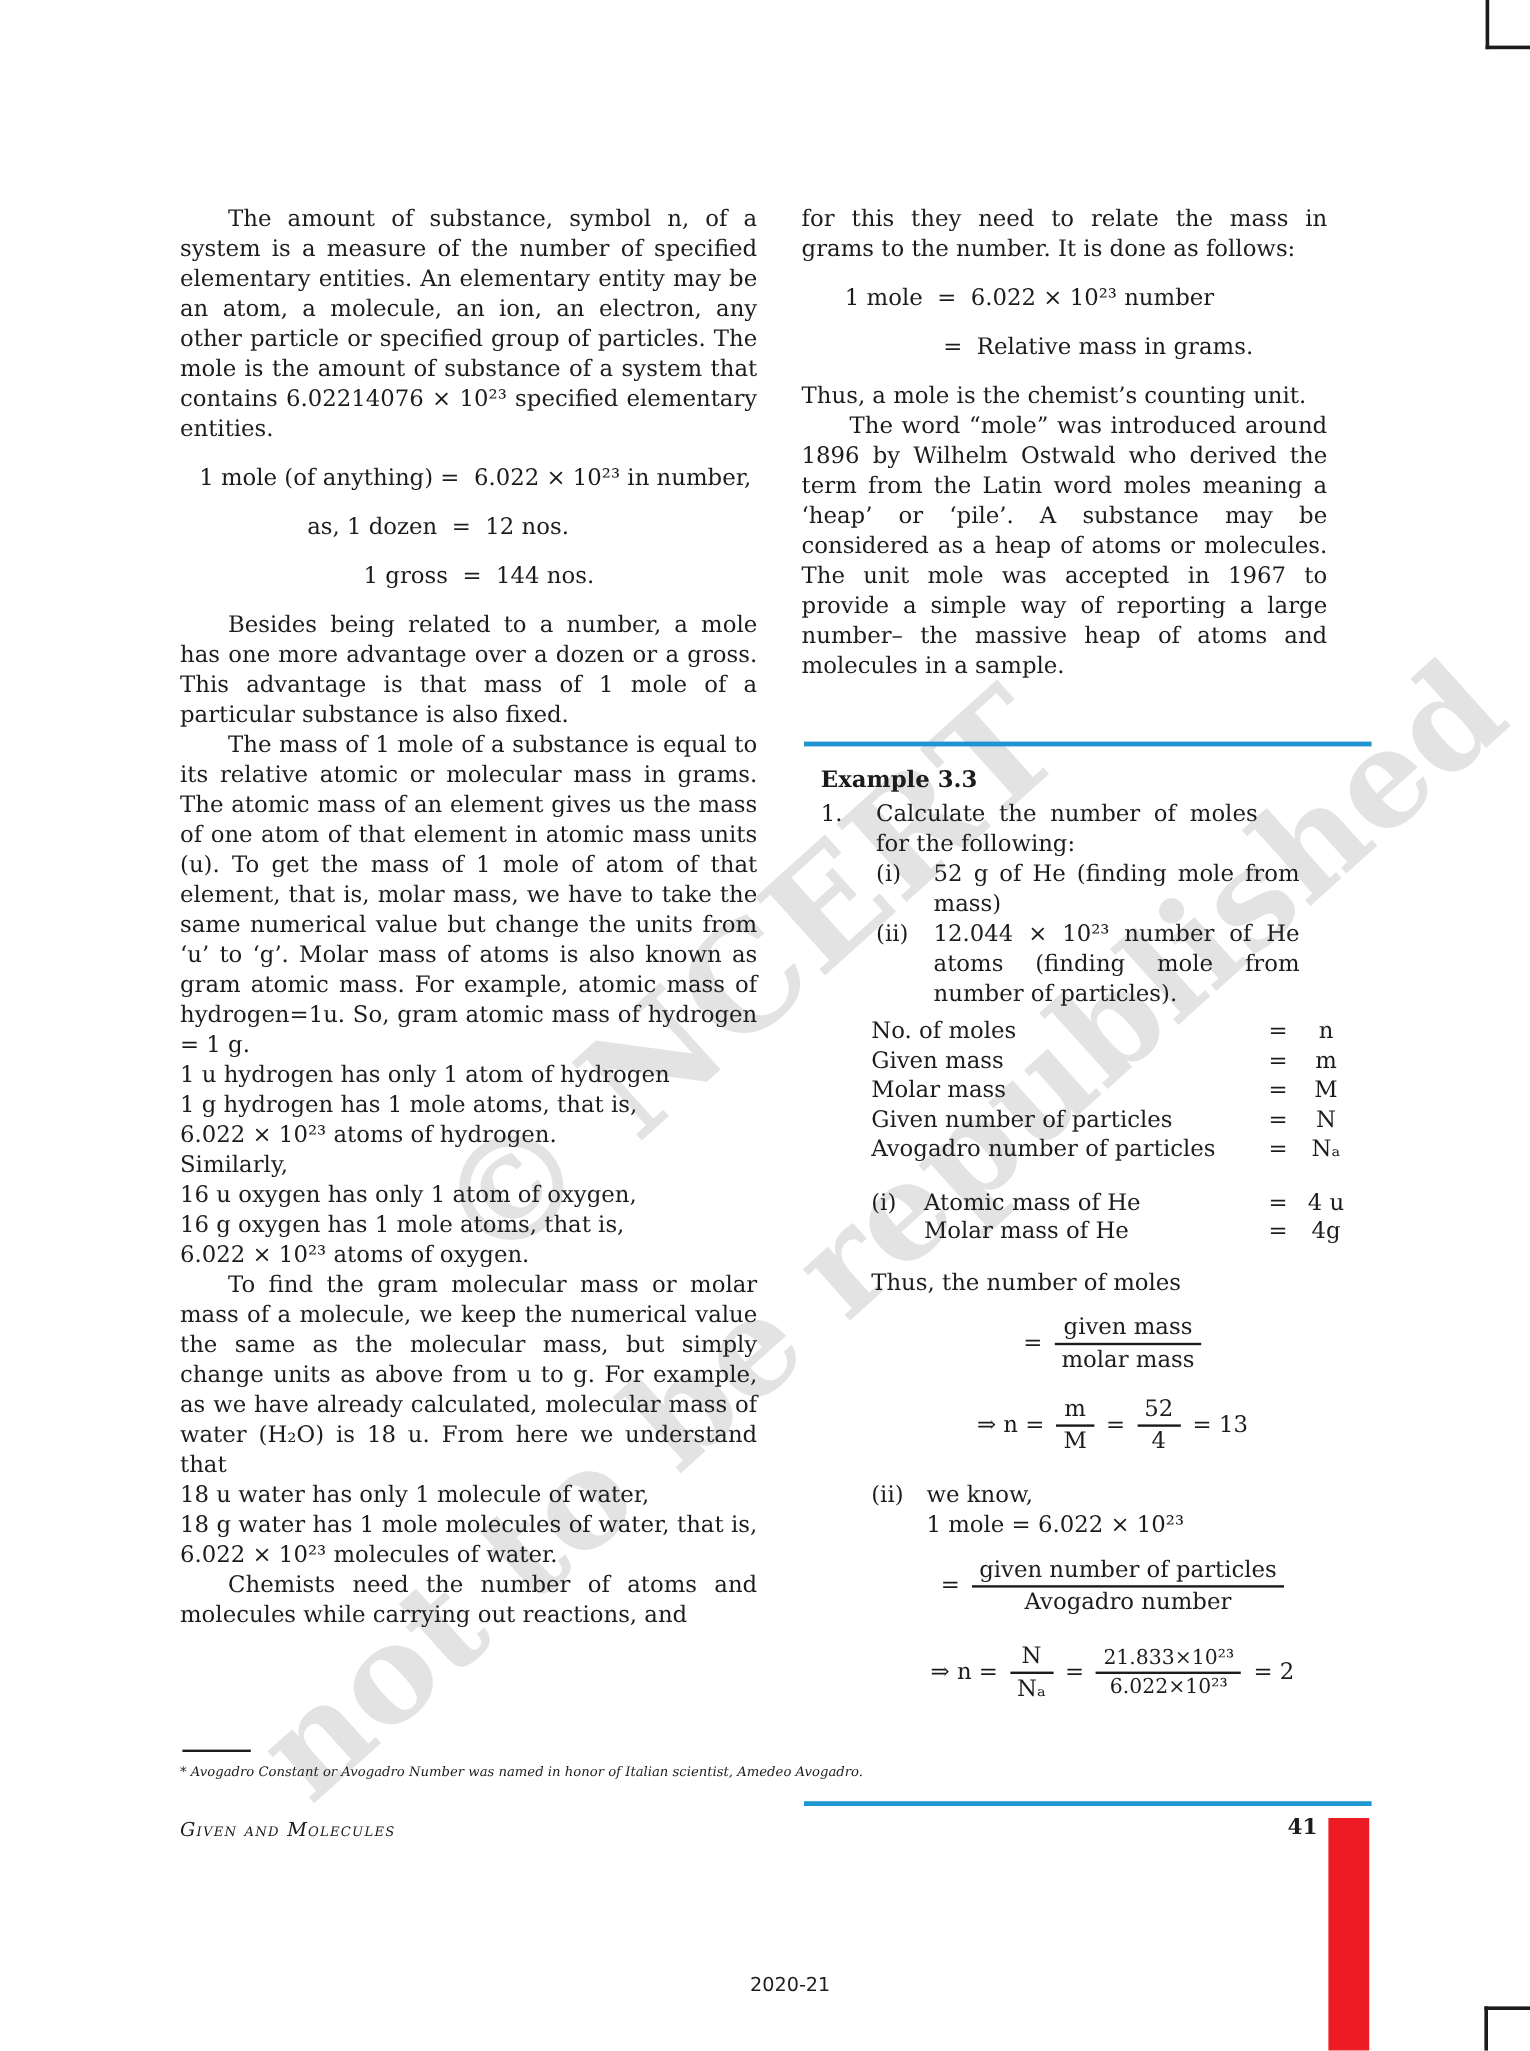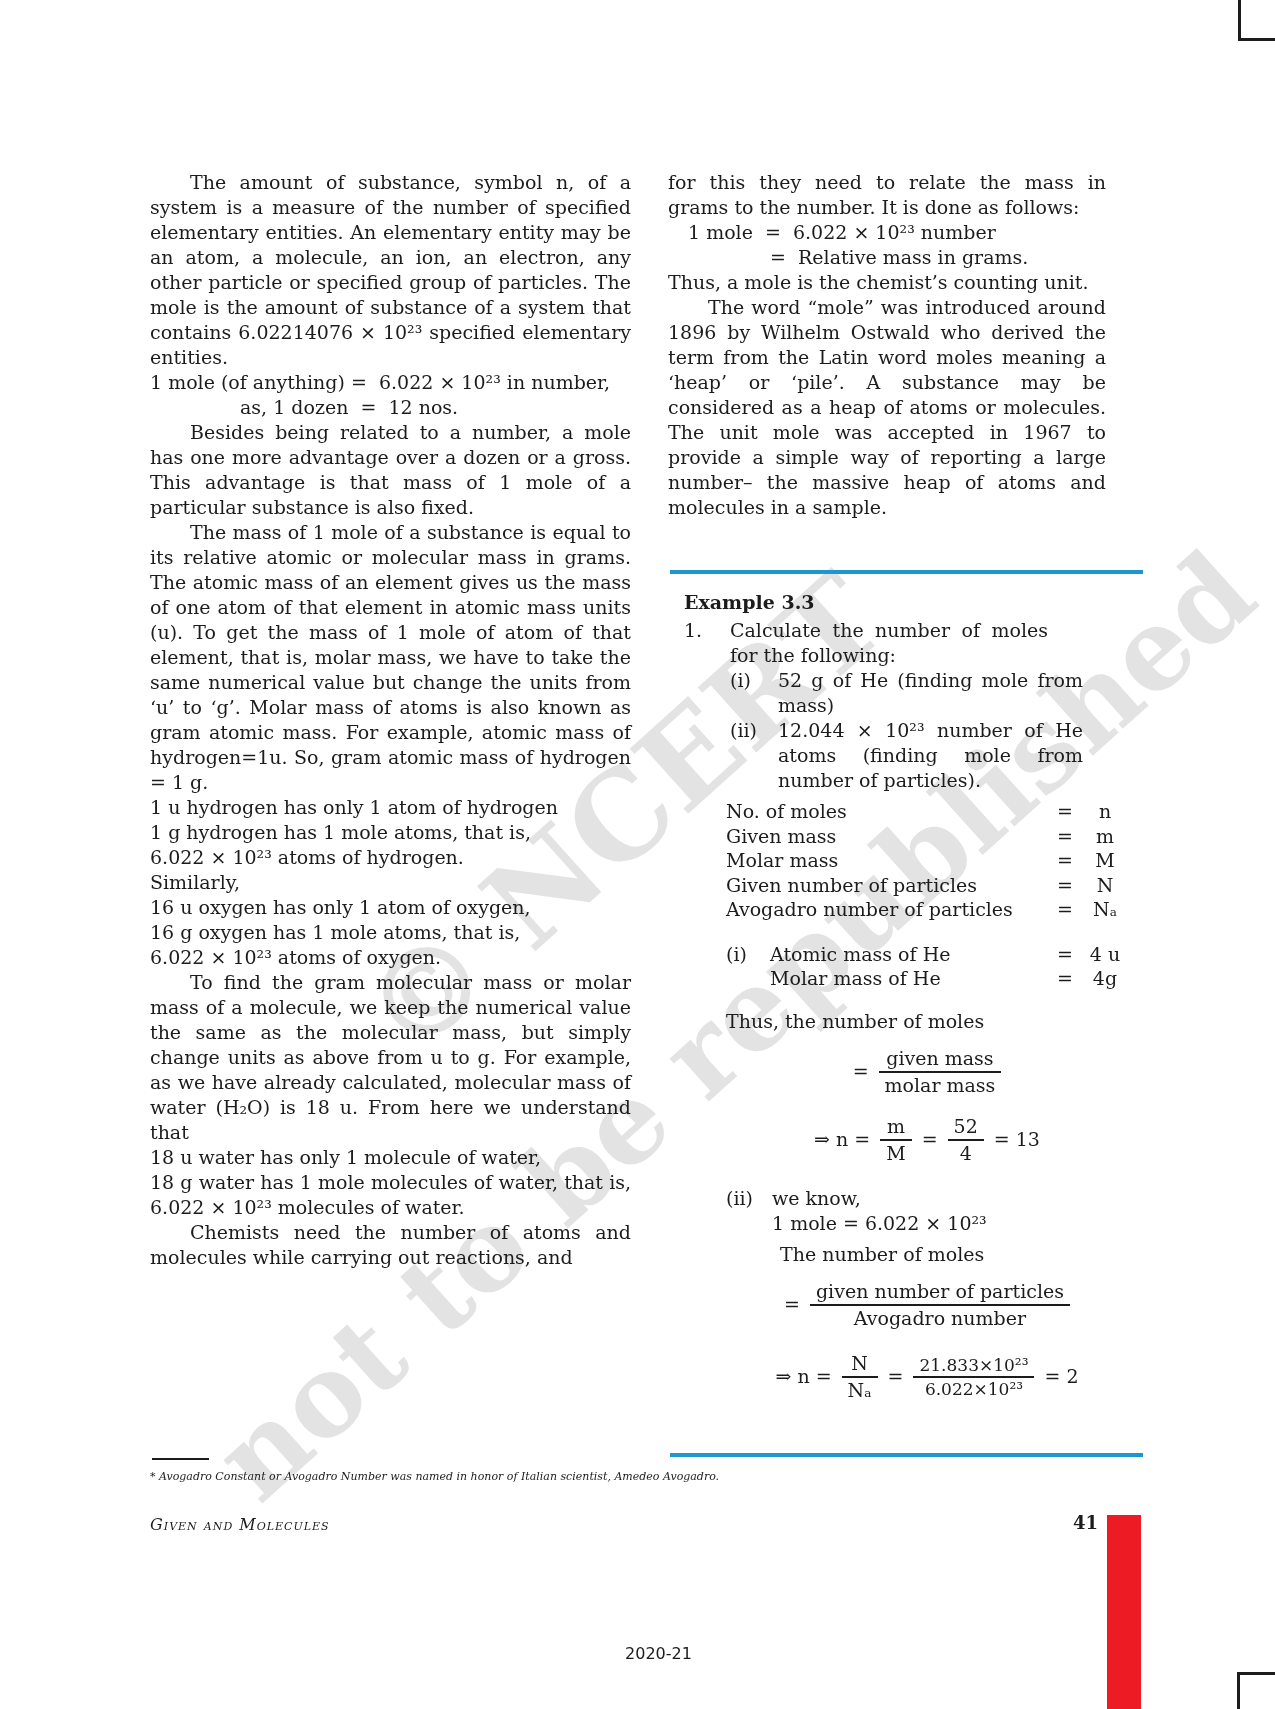--- a/index.html
+++ b/index.html
@@ -20,21 +20,21 @@
   .crop-tr{position:absolute; left:1238px; top:0; width:37px; height:38px;
     border-left:3px solid #1c1c1c; border-bottom:3px solid #1c1c1c;}
   .crop-br{position:absolute; left:1237px; top:1672px; width:38px; height:37px;
     border-left:3px solid #1c1c1c; border-top:3px solid #1c1c1c;}
   
   .col{position:absolute; top:170px; font-size:19px; line-height:25px;}
   .col-left{left:150px; width:481px;}
   .col-right{left:668px; width:438px;}
   p.para{margin:0; text-align:justify;}
   p.indent{text-indent:40px;}
-  .eqline{white-space:pre; margin:0;}
+  .eqline{white-space:pre; margin:16px;}
   .lc-eq2{padding-left:90px;}
   .lc-eq3{padding-left:137px;}
   .rc-eq1{padding-left:20px;}
   .rc-eq2{padding-left:102px;}
   .plainline{margin:0;}
   
   .example-box{
     margin-top:50px; margin-left:2px; width:473px; min-height:887px;
     box-sizing:border-box;
     border-top:4px solid var(--accent-blue,#1e96d2);
@@ -93,20 +93,21 @@
   <div class="watermark wm1">© NCERT</div>
   <div class="watermark wm2">not to be republished</div>
 
   <div class="crop-tr"></div>
   <div class="crop-br"></div>
 
   <div class="col col-left">
     <p class="para indent">The amount of substance, symbol n, of a system is a measure of the number of specified elementary entities. An elementary entity may be an atom, a molecule, an ion, an electron, any other particle or specified group of particles. The mole is the amount of substance of a system that contains 6.02214076 × 10²³ specified elementary entities.</p>
     <div class="eqline">1 mole (of anything) =  6.022 × 10²³ in number,</div>
     <div class="eqline lc-eq2">as, 1 dozen  =  12 nos.</div>
+    <div class="eqline lc-eq3">1 gross  =  144 nos.</div>
     <p class="para indent">Besides being related to a number, a mole has one more advantage over a dozen or a gross. This advantage is that mass of 1 mole of a particular substance is also fixed.</p>
     <p class="para indent">The mass of 1 mole of a substance is equal to its relative atomic or molecular mass in grams. The atomic mass of an element gives us the mass of one atom of that element in atomic mass units (u). To get the mass of 1 mole of atom of that element, that is, molar mass, we have to take the same numerical value but change the units from ‘u’ to ‘g’. Molar mass of atoms is also known as gram atomic mass. For example, atomic mass of hydrogen=1u. So, gram atomic mass of hydrogen = 1 g.</p>
     <div class="plainline">1 u hydrogen has only 1 atom of hydrogen</div>
     <div class="plainline">1 g hydrogen has 1 mole atoms, that is,</div>
     <div class="plainline">6.022 × 10²³ atoms of hydrogen.</div>
     <div class="plainline">Similarly,</div>
     <div class="plainline">16 u oxygen has only 1 atom of oxygen,</div>
     <div class="plainline">16 g oxygen has 1 mole atoms, that is,</div>
     <div class="plainline">6.022 × 10²³ atoms of oxygen.</div>
     <p class="para indent">To find the gram molecular mass or molar mass of a molecule, we keep the numerical value the same as the molecular mass, but simply change units as above from u to g. For example, as we have already calculated, molecular mass of water (H₂O) is 18 u. From here we understand that</p>
@@ -204,21 +205,20 @@
           <span class="den">4</span>
         </span>
         <span>= 13</span>
       </div>
 
       <div class="part-ii">
         <span class="pii-mk">(ii)</span>
         <span class="pii-lines">
           <div class="plainline">we know,</div>
           <div class="plainline">1 mole = 6.022 × 10²³</div>
-          <div class="plainline pii-line3">The number of moles</div>
         </span>
       </div>
 
       <div class="eqrow eqrow3">
         <span>=</span>
         <span class="frac">
           <span class="num">given number of particles</span>
           <span class="den">Avogadro number</span>
         </span>
       </div>

